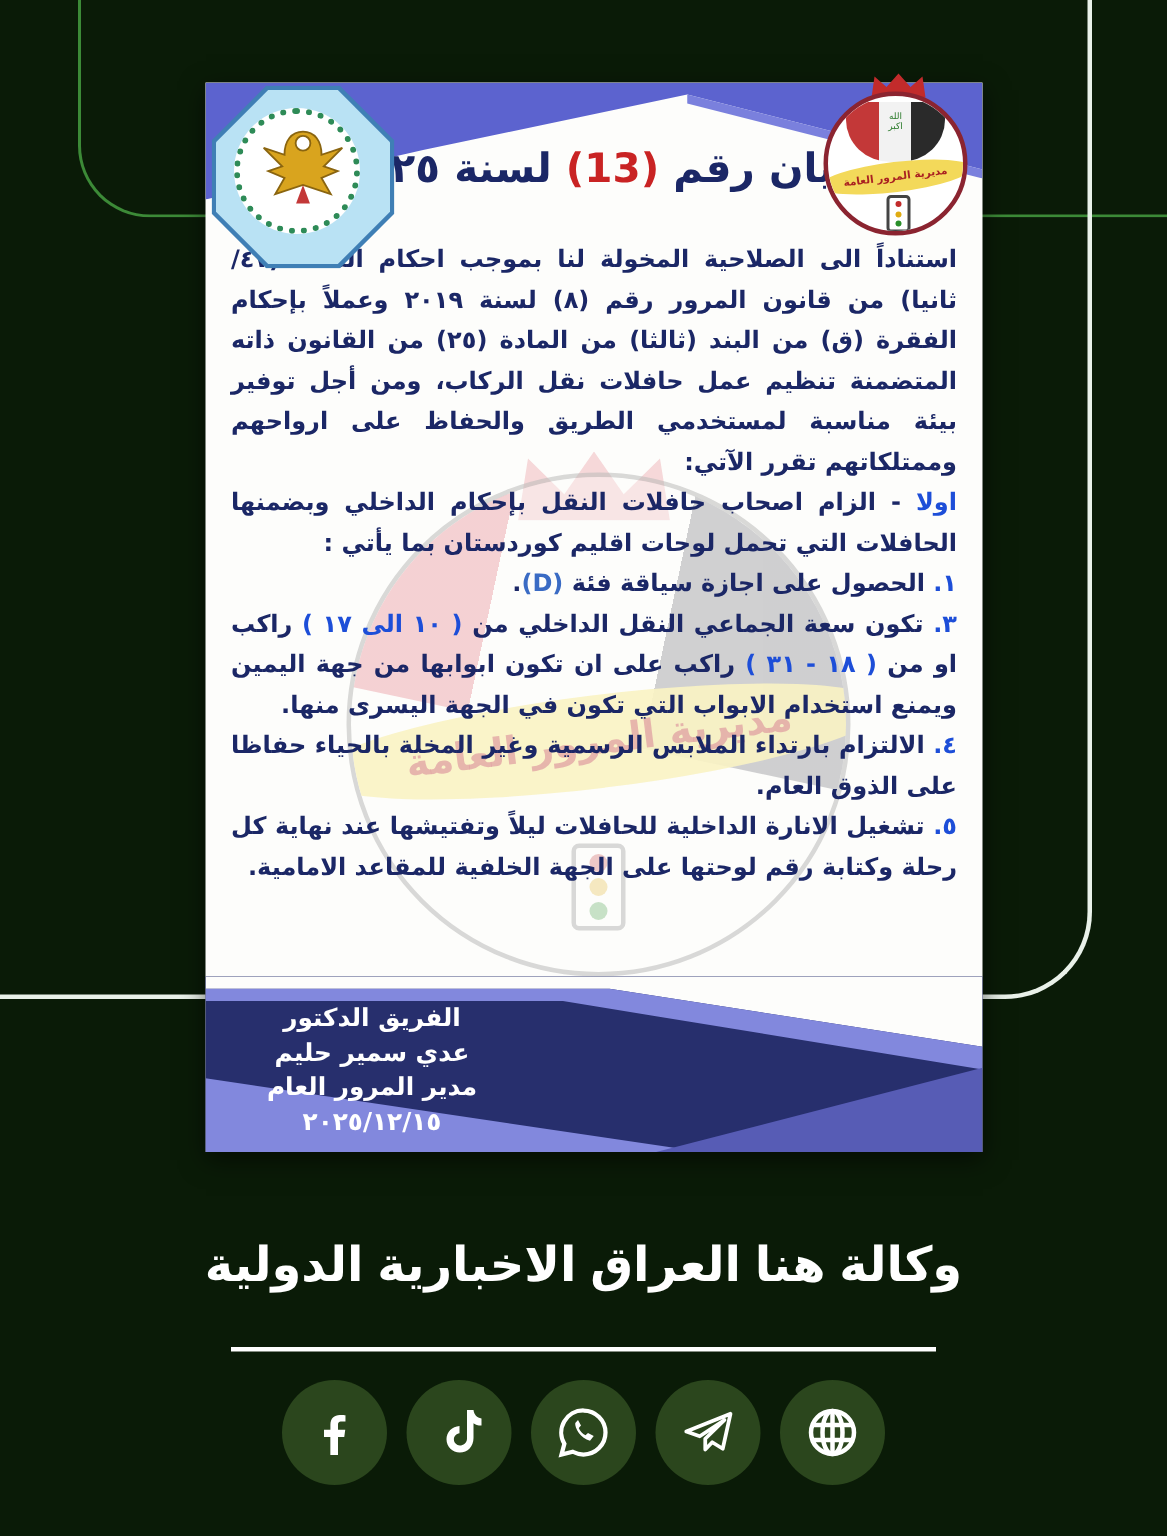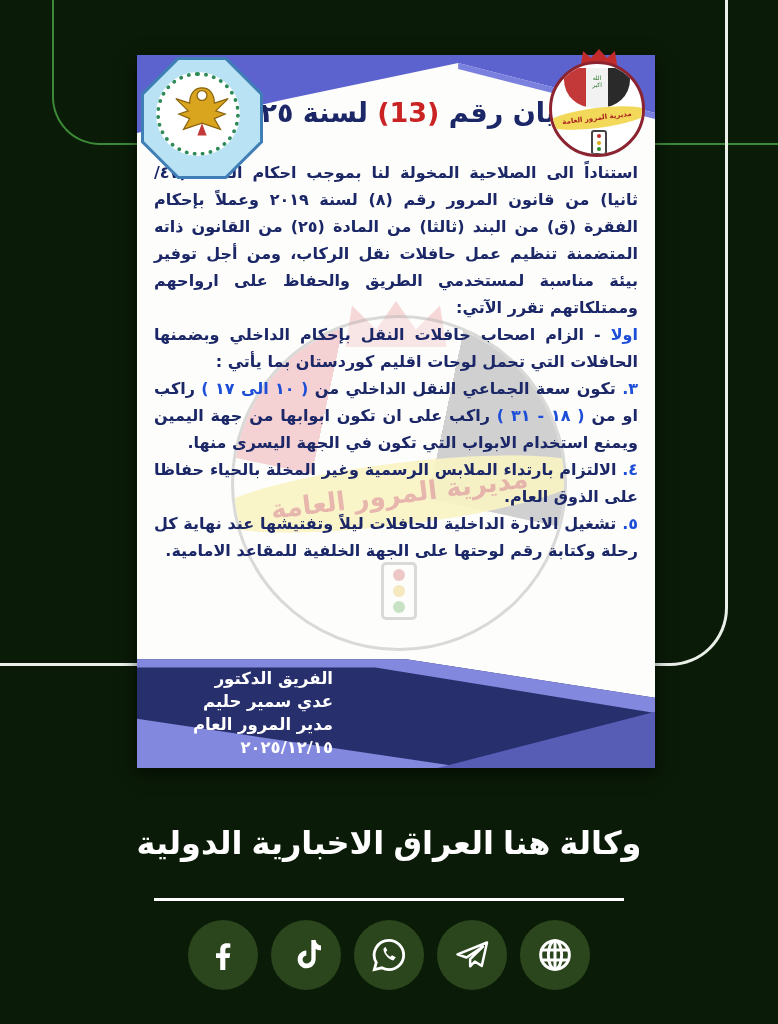--- a/index.html
+++ b/index.html
@@ -94,21 +94,21 @@
   
   .card-ribbon{position:absolute;left:0;top:596px;width:518px;height:117px;background:#272f6d;overflow:hidden;}
   .rb-white{position:absolute;inset:0;background:#fdfdfb;
     clip-path:polygon(0 0,100% 0,100% 40%,52% 7%,0 7%);}
   .rb-light-top{position:absolute;inset:0;background:#8288dd;
     clip-path:polygon(52% 7%,100% 40%,100% 53%,46% 14%,0 14%,0 7%);}
   .rb-light-bottom{position:absolute;inset:0;background:#8288dd;
     clip-path:polygon(0 58%,64% 100%,0 100%);}
   .rb-mid-bottom{position:absolute;inset:0;background:#575cb5;
     clip-path:polygon(58% 100%,100% 52%,100% 100%);}
-  .signature{position:absolute;left:26px;top:16px;width:170px;direction:rtl;
+  .signature{position:absolute;left:26px;top:16px;width:170px;direction:rtl;text-align:center;
     color:#fff;font-weight:bold;font-size:16.5px;line-height:23px;z-index:2;}
   
   .agency-title{position:absolute;left:0;top:824px;width:778px;text-align:center;direction:rtl;
     color:#ffffff;font-size:32px;font-weight:bold;letter-spacing:-1px;word-spacing:-2px;z-index:2;}
   .divider{position:absolute;left:154px;top:898px;width:470px;height:3px;background:#ffffff;z-index:2;}
   .social-row{position:absolute;left:0;top:920px;width:778px;display:flex;justify-content:center;gap:13px;z-index:2;}
   .social-btn{width:70px;height:70px;border-radius:50%;background:#2b461d;border:none;padding:0;
     display:flex;align-items:center;justify-content:center;cursor:pointer;}
   .social-btn svg{width:40px;height:40px;display:block;}
 </style>
@@ -170,20 +170,22 @@
             <i style="background:rgba(224,172,18,.5)"></i>
             <i style="background:rgba(42,143,42,.5)"></i>
         </div>
       </div>
     </div>
 
     <p><span class="sn">استناداً الى الصلاحية المخولة لنا بموجب احكام المادة (٤٧/ ثانيا) من قانون المرور رقم (٨) لسنة ٢٠١٩ وعملاً بإحكام الفقرة (ق) من البند (ثالثا) من المادة (٢٥) من القانون ذاته المتضمنة تنظيم عمل حافلات نقل الركاب، ومن أجل توفير بيئة مناسبة لمستخدمي الطريق والحفاظ على ارواحهم وممتلكاتهم تقرر الآتي:</span>
     </p>
     <p><span class="sr">اولا</span><span class="sn"> - الزام اصحاب حافلات النقل بإحكام الداخلي وبضمنها الحافلات التي تحمل لوحات اقليم كوردستان بما يأتي :</span>
     </p>
+    <p><span class="sr">١.</span><span class="sn"> الحصول على اجازة سياقة فئة </span><span class="sb">(D)</span><span class="sn">.</span>
+    </p>
     <p><span class="sr">٣.</span><span class="sn"> تكون سعة الجماعي النقل الداخلي من </span><span class="sr">( ١٠ الى ١٧ )</span><span class="sn"> راكب او من </span><span class="sr">( ١٨ - ٣١ )</span><span class="sn"> راكب على ان تكون ابوابها من جهة اليمين ويمنع استخدام الابواب التي تكون في الجهة اليسرى منها.</span>
     </p>
     <p><span class="sr">٤.</span><span class="sn"> الالتزام بارتداء الملابس الرسمية وغير المخلة بالحياء حفاظا على الذوق العام.</span>
     </p>
     <p><span class="sr">٥.</span><span class="sn"> تشغيل الانارة الداخلية للحافلات ليلاً وتفتيشها عند نهاية كل رحلة وكتابة رقم لوحتها على الجهة الخلفية للمقاعد الامامية.</span>
     </p>
 
   </div>
 
   <div class="card-ribbon">

